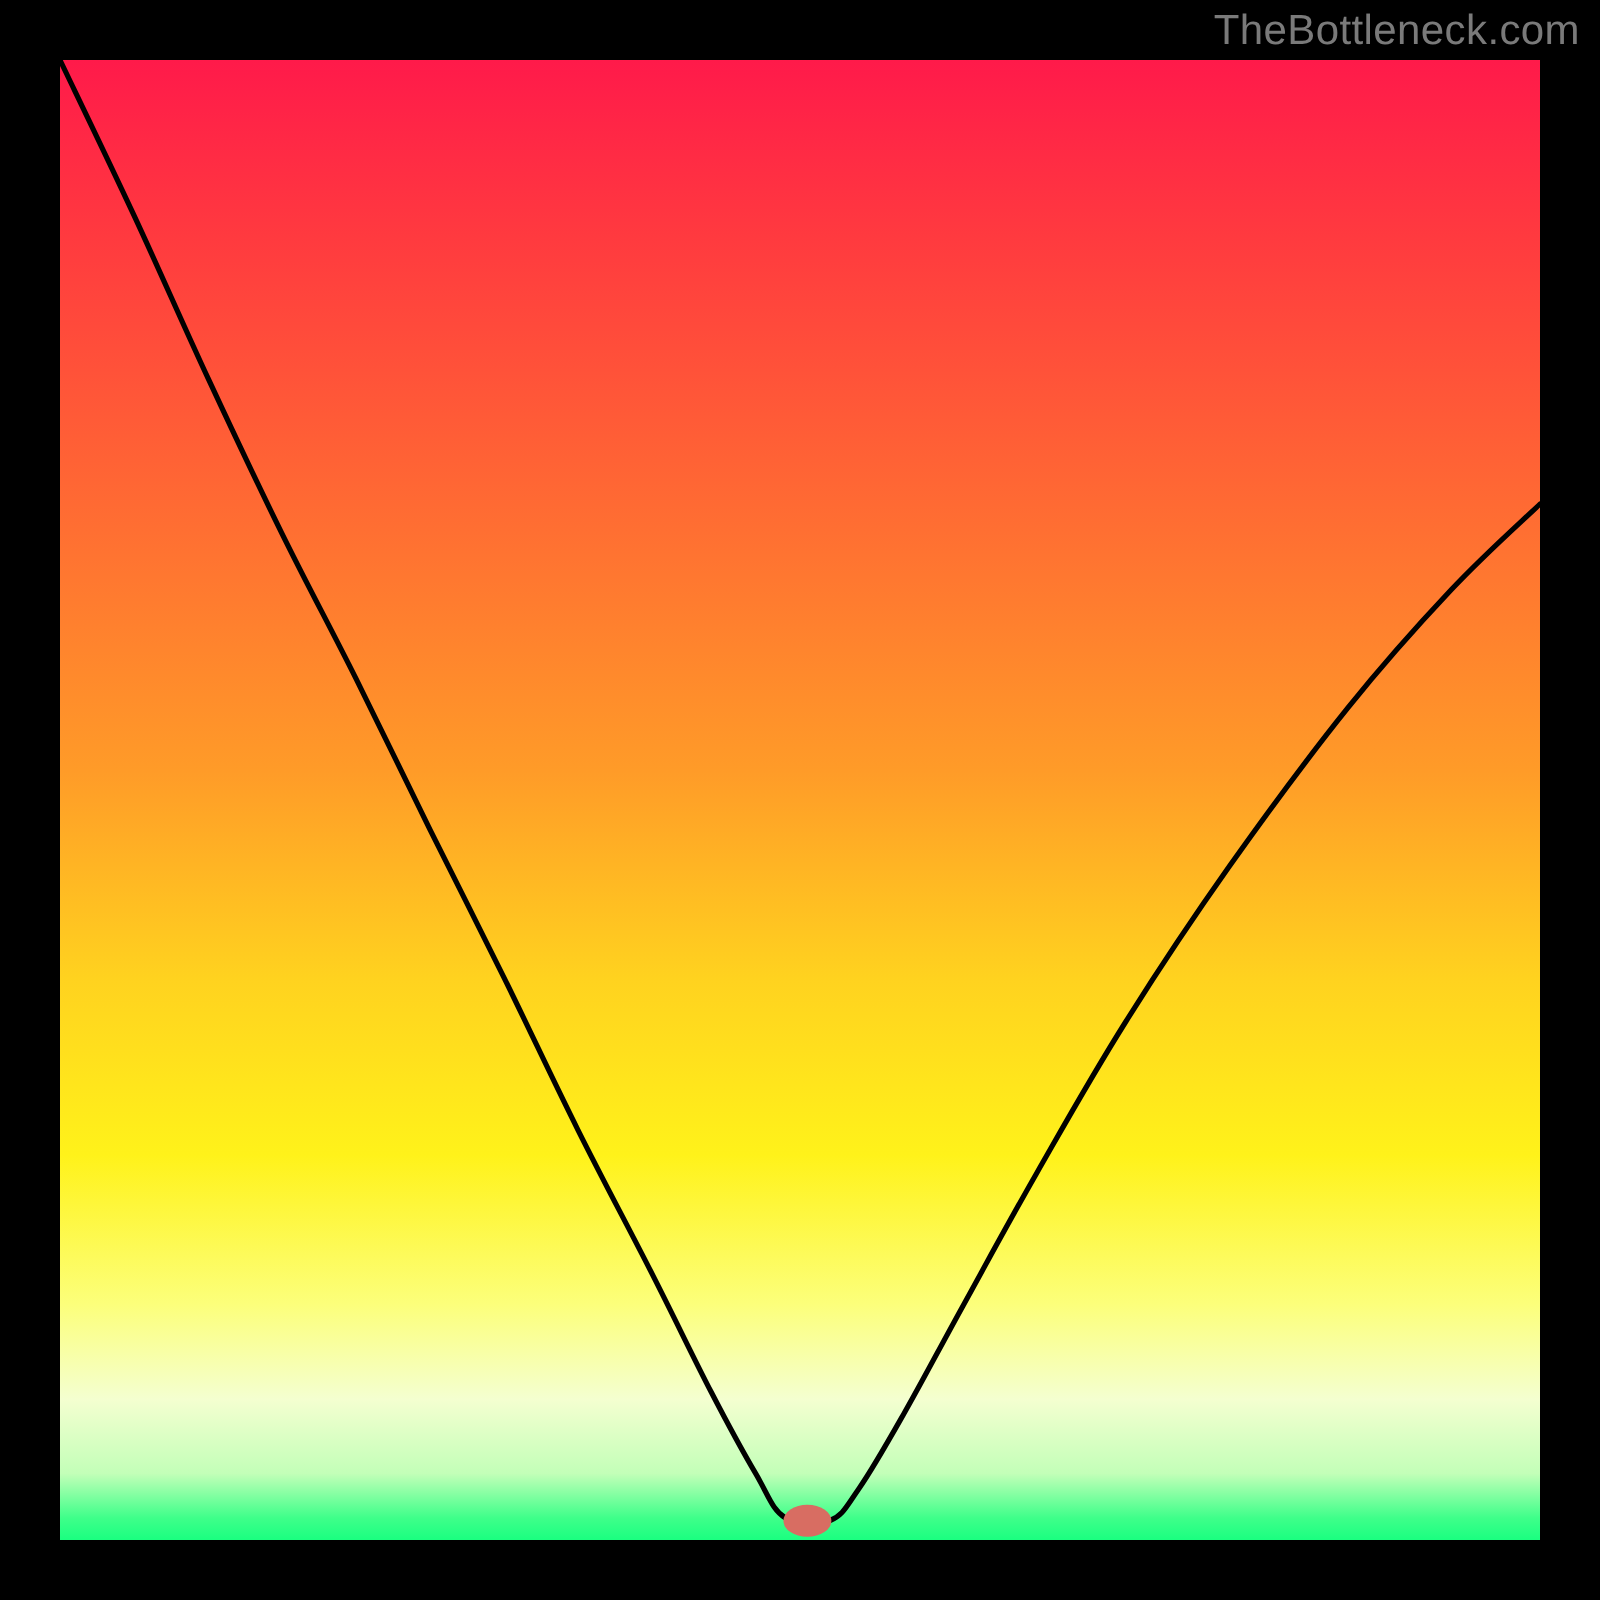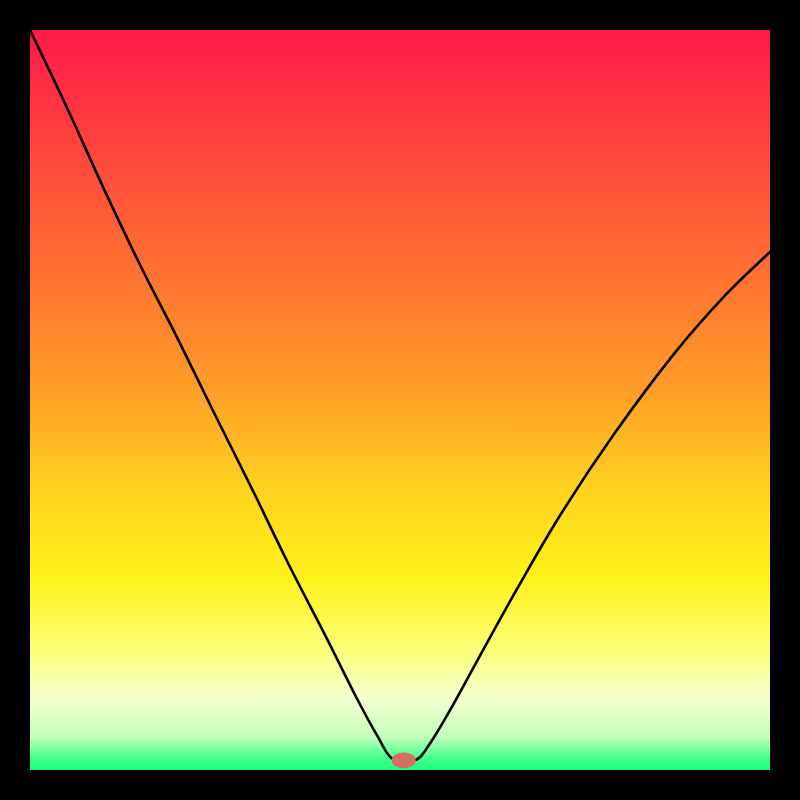--- a/index.html
+++ b/index.html
@@ -30,20 +30,21 @@
   svg {
     position: absolute;
     top: 0;
     left: 0;
   }
 </style>
 </head>
 <body>
 
 <div class="stage">
+  <div class="watermark">TheBottleneck.com</div>
 
   <svg id="chart-svg" width="800" height="800" viewBox="0 0 800 800">
     <defs>
       <linearGradient id="bgGrad" x1="0" y1="0" x2="0" y2="1">
           <stop offset="0.00%" stop-color="#ff1a4a"></stop>
           <stop offset="12.00%" stop-color="#ff3a3f"></stop>
           <stop offset="30.00%" stop-color="#ff6a33"></stop>
           <stop offset="48.00%" stop-color="#ff9b28"></stop>
           <stop offset="62.00%" stop-color="#ffd21f"></stop>
           <stop offset="74.00%" stop-color="#fff21a"></stop>

